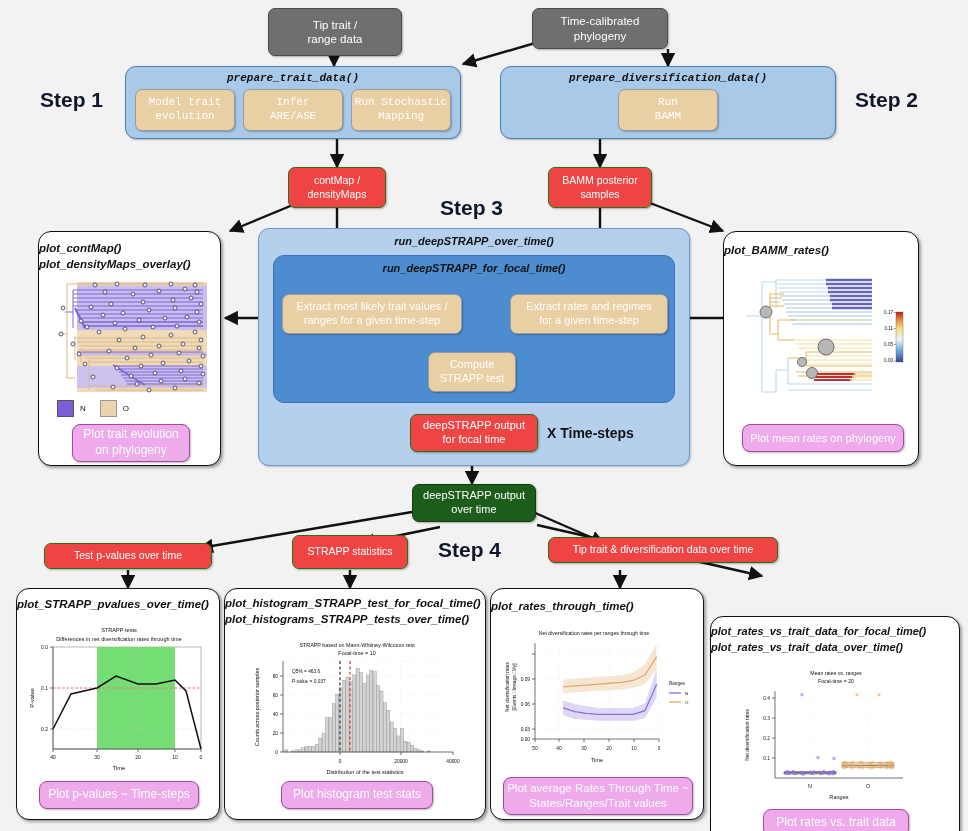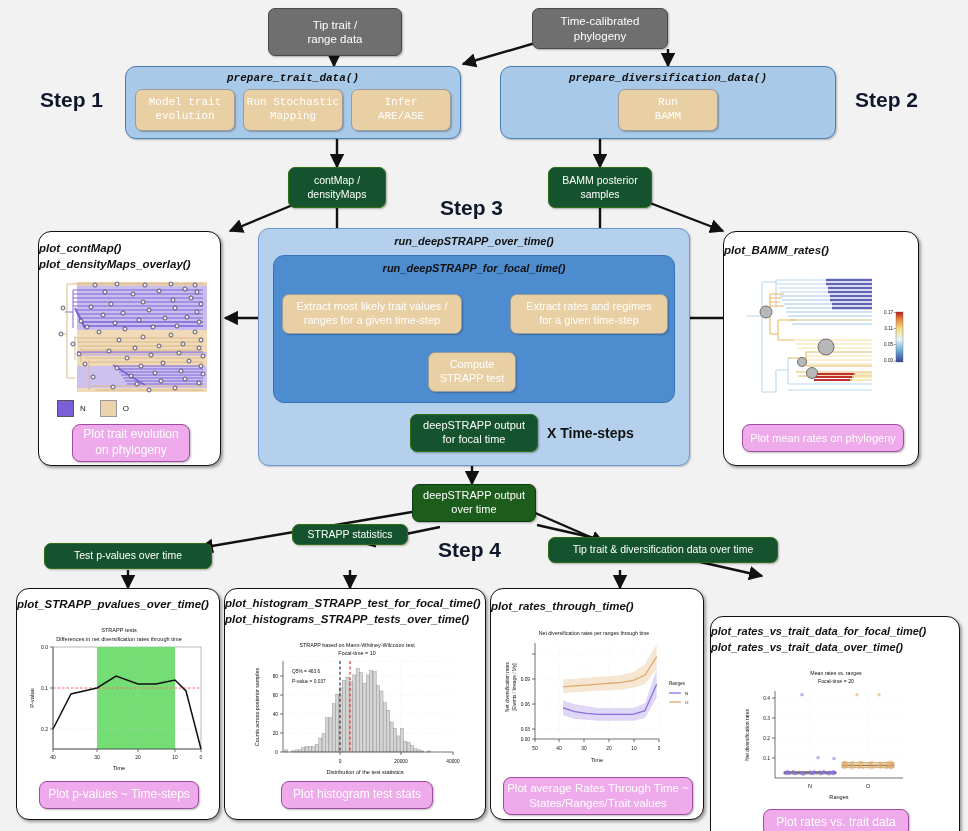--- a/index.html
+++ b/index.html
@@ -11,21 +11,21 @@
   
   .gray-box{background:#6f6f6f;border:1px solid #4a4a4a;border-radius:7px;color:#fff;
             font-size:11.5px;line-height:1.25;box-shadow:1px 1px 2px rgba(0,0,0,.3);}
   .blue-outer{background:#a9c9e9;border:1.2px solid #4a7fb5;border-radius:11px;
               box-shadow:1px 1px 2px rgba(0,0,0,.25);font-family:Liberation Mono, monospace;}
   .blue-mid{background:#b4d0ec;border:1.2px solid #6a9ad0;border-radius:11px;
             box-shadow:1px 1px 2px rgba(0,0,0,.22);}
   .blue-inner{background:#4e8cd0;border:1.2px solid #3a73b5;border-radius:11px;}
   .tan-box{background:#e9cfa4;border:1.1px solid #9c9c9c;border-radius:7px;color:#fff;
            font-size:11px;line-height:1.25;box-shadow:1px 1px 1.5px rgba(0,0,0,.25);}
-  .green-box{background:#14532d;border:1.2px solid #2f6f14;border-radius:7px;color:#fff;
+  .green-box{background:#ef4444;border:1.2px solid #2f6f14;border-radius:7px;color:#fff;
              font-size:10.5px;line-height:1.25;box-shadow:1px 1px 2px rgba(0,0,0,.3);}
   .dgreen-box{background:#1d5d1c;border:1.2px solid #0f3c0f;border-radius:7px;color:#fff;
               font-size:10.5px;line-height:1.25;box-shadow:1px 1px 2px rgba(0,0,0,.3);}
   .white-card{background:#fff;border:1.6px solid #111;border-radius:13px;
               box-shadow:2px 2px 3px rgba(0,0,0,.35);}
   .pink-box{background:#eeaaea;border:1.3px solid #a04ba0;border-radius:8px;color:#fff;
             font-size:12px;line-height:1.3;box-shadow:1px 1px 2px rgba(0,0,0,.25);}
   .fn-label{font-style:italic;font-weight:bold;font-size:11px;color:#111;text-align:center;}
   .card-title{font-style:italic;font-weight:bold;color:#111;}
   .step-label{color:#0f172a;font-weight:bold;font-size:21px;font-family:"Liberation Sans",sans-serif;}
@@ -94,24 +94,24 @@
 <div class="abs gray-box ctr" style="left:532px;top:8px;width:136px;height:41px;white-space:pre-line;">Time-calibrated
 phylogeny</div>
 
 <div class="abs step-label" style="left:40px;top:88px;">Step 1</div>
 
 <div class="abs blue-outer" style="left:125px;top:66px;width:336px;height:73px;">
   <div class="fn-label" style="margin-top:5px;">prepare_trait_data()</div>
   <div style="display:flex;gap:8px;justify-content:center;margin-top:5px;">
     <div class="tan-box ctr" style="width:98px;height:40px;white-space:pre-line;">Model trait
 evolution</div>
+    <div class="tan-box ctr" style="width:98px;height:40px;white-space:pre-line;">Infer
+ARE/ASE</div>
     <div class="tan-box ctr" style="width:98px;height:40px;white-space:pre-line;">Run Stochastic
 Mapping</div>
-    <div class="tan-box ctr" style="width:98px;height:40px;white-space:pre-line;">Infer
-ARE/ASE</div>
   </div>
 </div>
 
 <div class="abs step-label" style="left:855px;top:88px;">Step 2</div>
 
 <div class="abs blue-outer" style="left:500px;top:66px;width:336px;height:73px;">
   <div class="fn-label" style="margin-top:5px;">prepare_diversification_data()</div>
   <div style="display:flex;justify-content:center;margin-top:5px;">
     <div class="tan-box ctr" style="width:98px;height:40px;white-space:pre-line;">Run
 BAMM</div>
@@ -335,21 +335,21 @@
         <path d="M157.5,87 L160,87"></path>
     </g>
   </svg>
 
   <div class="abs pink-box ctr" style="left:18px;top:192px;width:162px;height:28px;font-size:11px;">Plot mean rates on phylogeny</div>
 </div>
 
 <div class="abs step-label" style="left:438px;top:538px;">Step 4</div>
 
 <div class="abs green-box ctr" style="left:44px;top:543px;width:168px;height:26px;">Test p-values over time</div>
-<div class="abs green-box ctr" style="left:292px;top:524px;width:116px;height:21px;">STRAPP statistics</div>
+<div class="abs green-box ctr" style="left:292px;top:535px;width:116px;height:34px;">STRAPP statistics</div>
 <div class="abs green-box ctr" style="left:548px;top:537px;width:230px;height:26px;">Tip trait &amp; diversification data over time</div>
 
 <div class="abs white-card" style="left:16px;top:588px;width:204px;height:232px;">
   <div class="card-title" style="font-size:11.5px;margin-top:9px;">plot_STRAPP_pvalues_over_time()</div>
   <svg class="plotsvg" style="left:6px;top:32px;" width="192" height="152" viewBox="0 0 192 152">
     <text x="96" y="11" font-size="5.6" text-anchor="middle">STRAPP tests</text>
     <text x="96" y="20" font-size="5.6" text-anchor="middle">Differences in net diversification rates through time</text>
     <rect x="30" y="26" width="148" height="102" fill="#ffffff" stroke="#888" stroke-width="0.6"></rect>
     <rect x="74" y="26" width="78" height="102" fill="#74dd74"></rect>
     <g stroke="#cccccc" stroke-width="0.5" stroke-dasharray="1,2">

